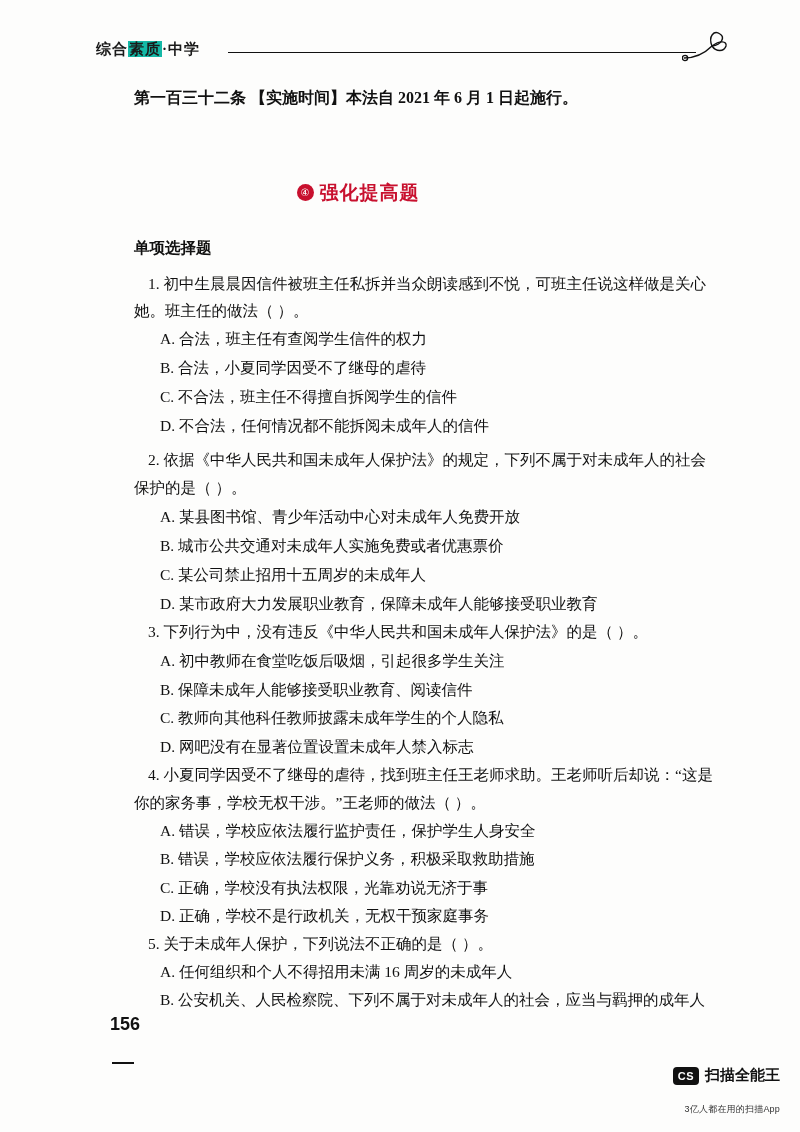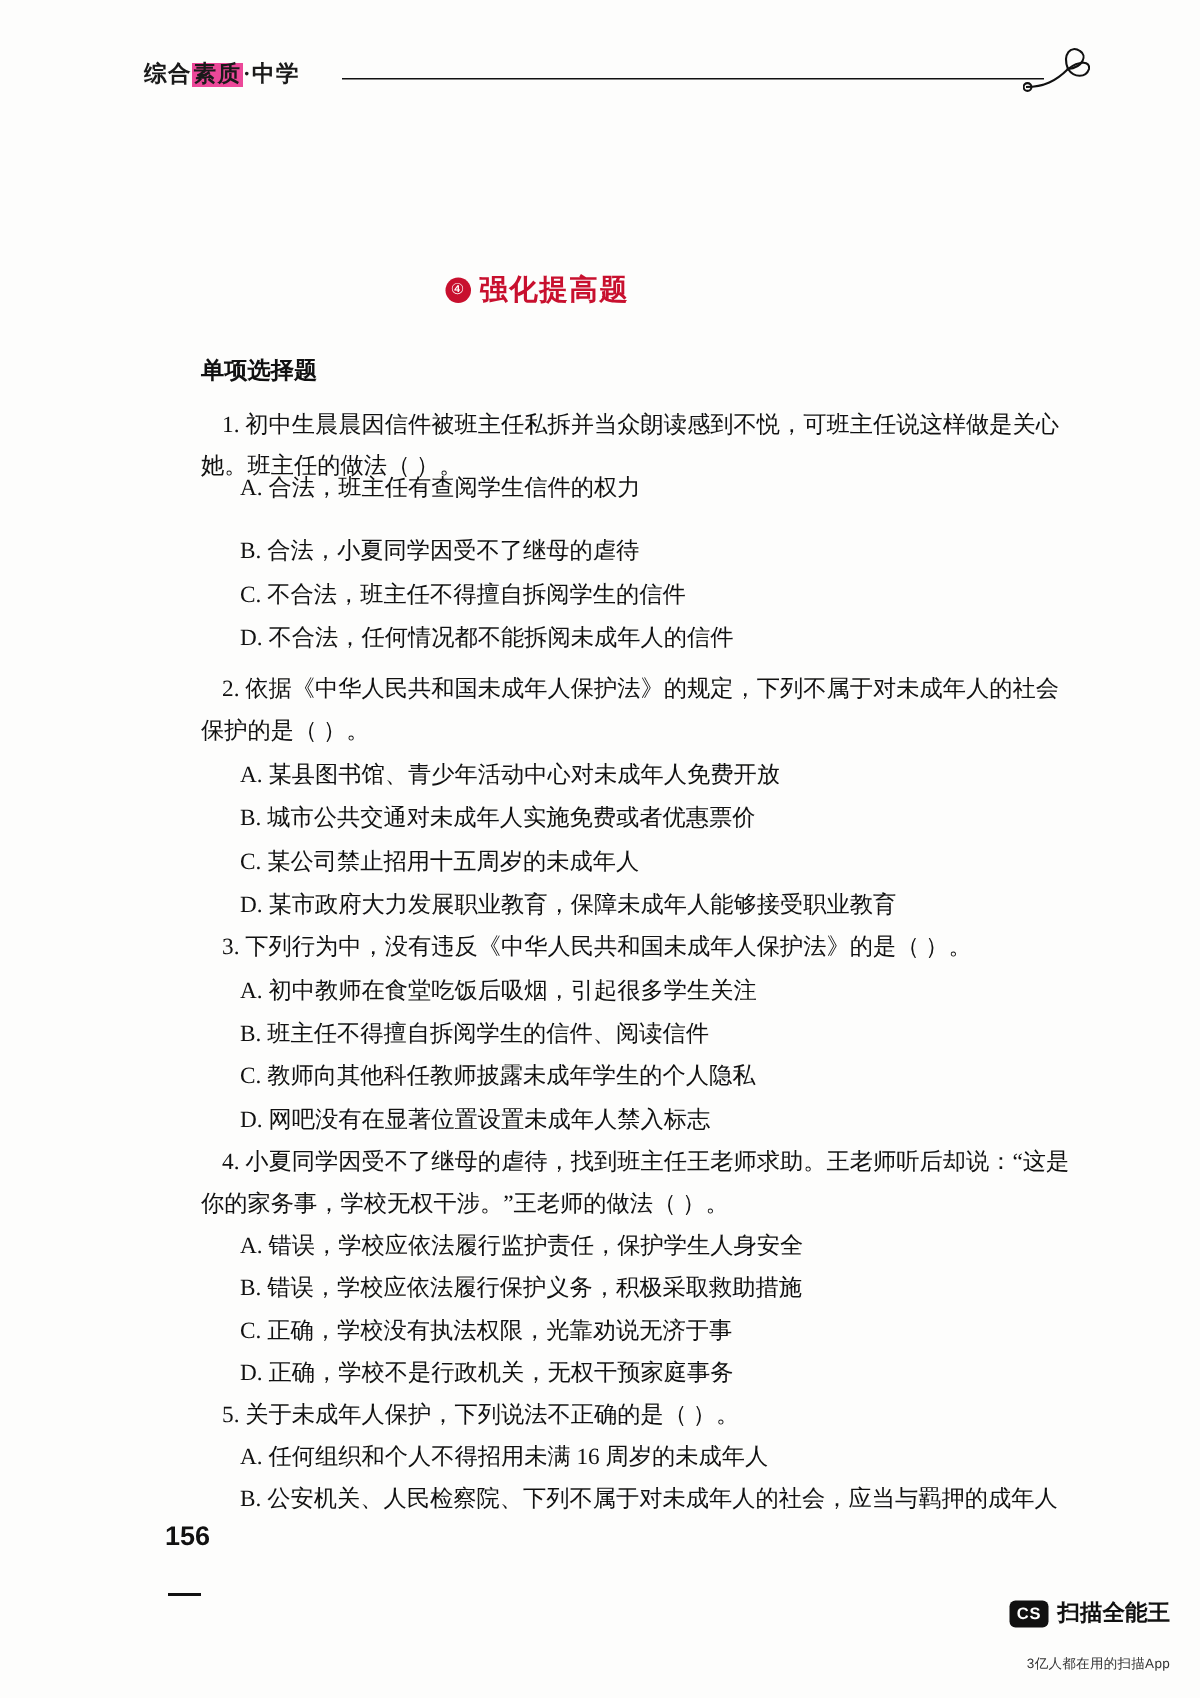--- a/index.html
+++ b/index.html
@@ -36,21 +36,21 @@
     position: absolute;
     left: 0;
     top: 4px;
     font-size: 15px;
     font-weight: bold;
     letter-spacing: 1px;
     color: #1a1a1a;
     white-space: nowrap;
   }
   .header-title .hl {
-    background: #ec4899;
+    background: #14b8a6;
     padding: 0 1px;
   }
   .header-rule {
     position: absolute;
     left: 132px;
     top: 16px;
     width: 468px;
     height: 0;
     border-top: 1.3px solid #111;
   }
@@ -194,49 +194,50 @@
     </div>
     <div class="header-rule"></div>
     <svg class="header-sprout" viewBox="0 0 46 40">
       <path d="M2 30 C14 30 22 26 30 18" stroke="#111" stroke-width="1.4" fill="none"></path>
       <path d="M30 18 C26 8 32 2 38 6 C43 9 40 17 30 18 Z" stroke="#111" stroke-width="1.4" fill="none"></path>
       <path d="M30 18 C34 24 42 24 44 18 C45 13 38 12 30 18 Z" stroke="#111" stroke-width="1.4" fill="none"></path>
       <circle cx="3" cy="30" r="2.6" fill="none" stroke="#111" stroke-width="1.4"></circle>
     </svg>
   </div>
 
+  <div class="line art132">第一百三十二条 【实施时间】本法自 2021 年 6 月 1 日起施行。</div>
 
   <div class="section-banner">
     <span class="badge">④</span><span class="label">强化提高题</span>
   </div>
 
   <div class="line subhead">单项选择题</div>
 
   <div class="q">
     <div class="stem" style="top:274px">1. 初中生晨晨因信件被班主任私拆并当众朗读感到不悦，可班主任说这样做是关心</div>
     <div class="cont" style="top:301px">她。班主任的做法（      ）。</div>
-    <div class="opt" style="top:316px">A. 合法，班主任有查阅学生信件的权力</div>
+    <div class="opt" style="top:329px">A. 合法，班主任有查阅学生信件的权力</div>
     <div class="opt" style="top:358px">B. 合法，小夏同学因受不了继母的虐待</div>
     <div class="opt" style="top:387px">C. 不合法，班主任不得擅自拆阅学生的信件</div>
     <div class="opt" style="top:416px">D. 不合法，任何情况都不能拆阅未成年人的信件</div>
   </div>
 
   <div class="q">
     <div class="stem" style="top:450px">2. 依据《中华人民共和国未成年人保护法》的规定，下列不属于对未成年人的社会</div>
     <div class="cont" style="top:478px">保护的是（      ）。</div>
     <div class="opt" style="top:507px">A. 某县图书馆、青少年活动中心对未成年人免费开放</div>
     <div class="opt" style="top:536px">B. 城市公共交通对未成年人实施免费或者优惠票价</div>
     <div class="opt" style="top:565px">C. 某公司禁止招用十五周岁的未成年人</div>
     <div class="opt" style="top:594px">D. 某市政府大力发展职业教育，保障未成年人能够接受职业教育</div>
   </div>
 
   <div class="q">
     <div class="stem" style="top:622px">3. 下列行为中，没有违反《中华人民共和国未成年人保护法》的是（      ）。</div>
     <div class="opt" style="top:651px">A. 初中教师在食堂吃饭后吸烟，引起很多学生关注</div>
-    <div class="opt" style="top:680px">B. 班主任不得擅自拆阅学生的信件、阅读信件</div>
+    <div class="opt" style="top:680px">B. 保障未成年人能够接受职业教育、阅读信件</div>
     <div class="opt" style="top:708px">C. 教师向其他科任教师披露未成年学生的个人隐私</div>
     <div class="opt" style="top:737px">D. 网吧没有在显著位置设置未成年人禁入标志</div>
   </div>
 
   <div class="q">
     <div class="stem" style="top:765px">4. 小夏同学因受不了继母的虐待，找到班主任王老师求助。王老师听后却说：“这是</div>
     <div class="cont" style="top:793px">你的家务事，学校无权干涉。”王老师的做法（      ）。</div>
     <div class="opt" style="top:821px">A. 错误，学校应依法履行监护责任，保护学生人身安全</div>
     <div class="opt" style="top:849px">B. 错误，学校应依法履行保护义务，积极采取救助措施</div>
     <div class="opt" style="top:878px">C. 正确，学校没有执法权限，光靠劝说无济于事</div>

